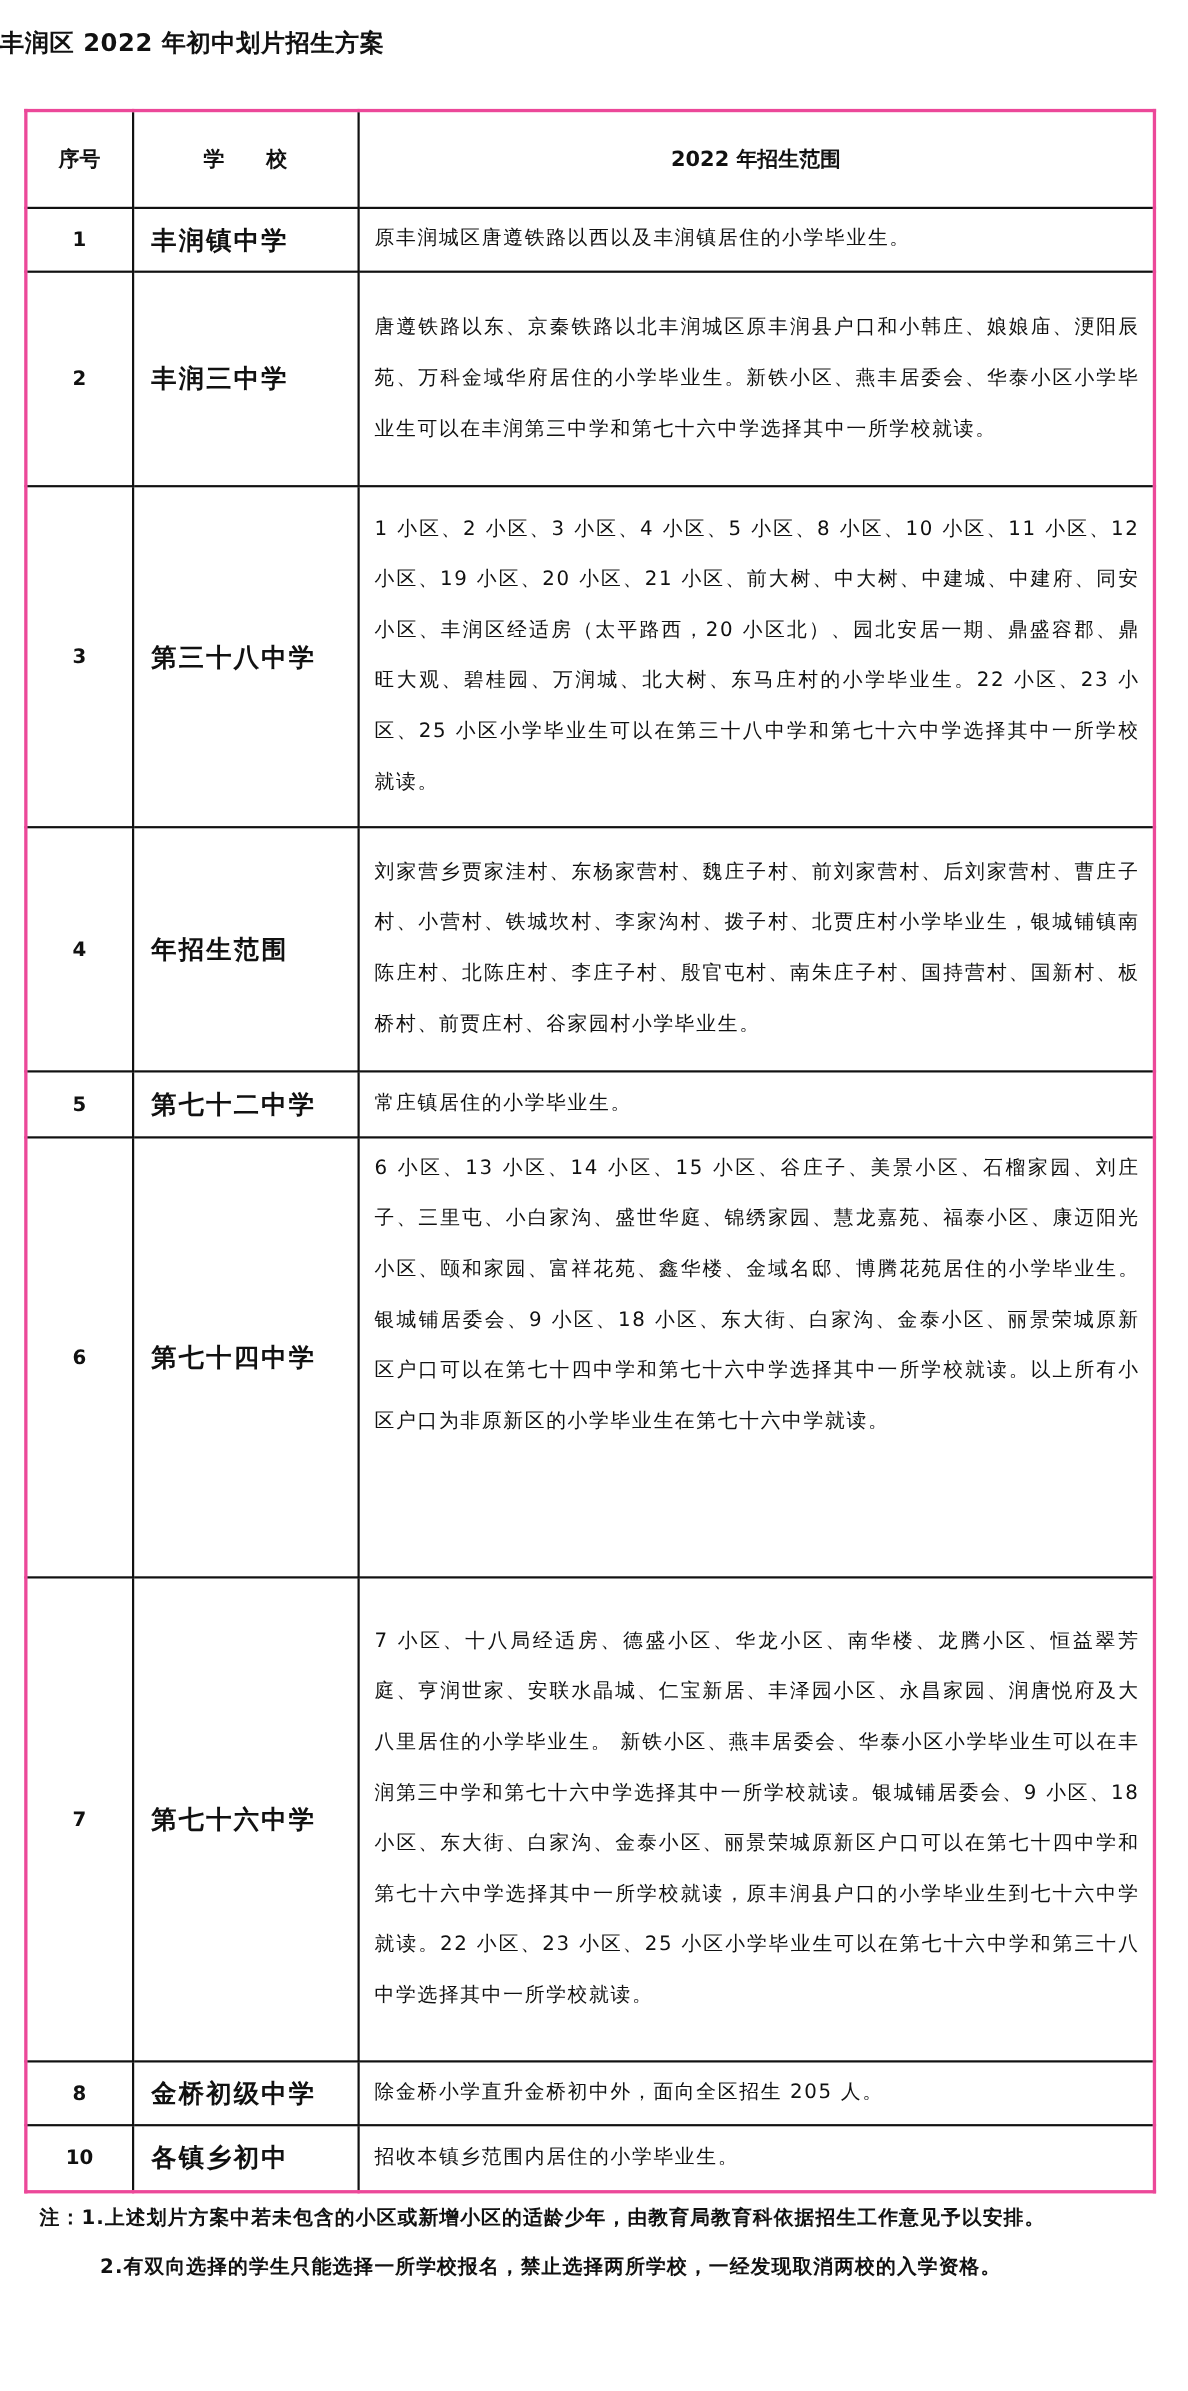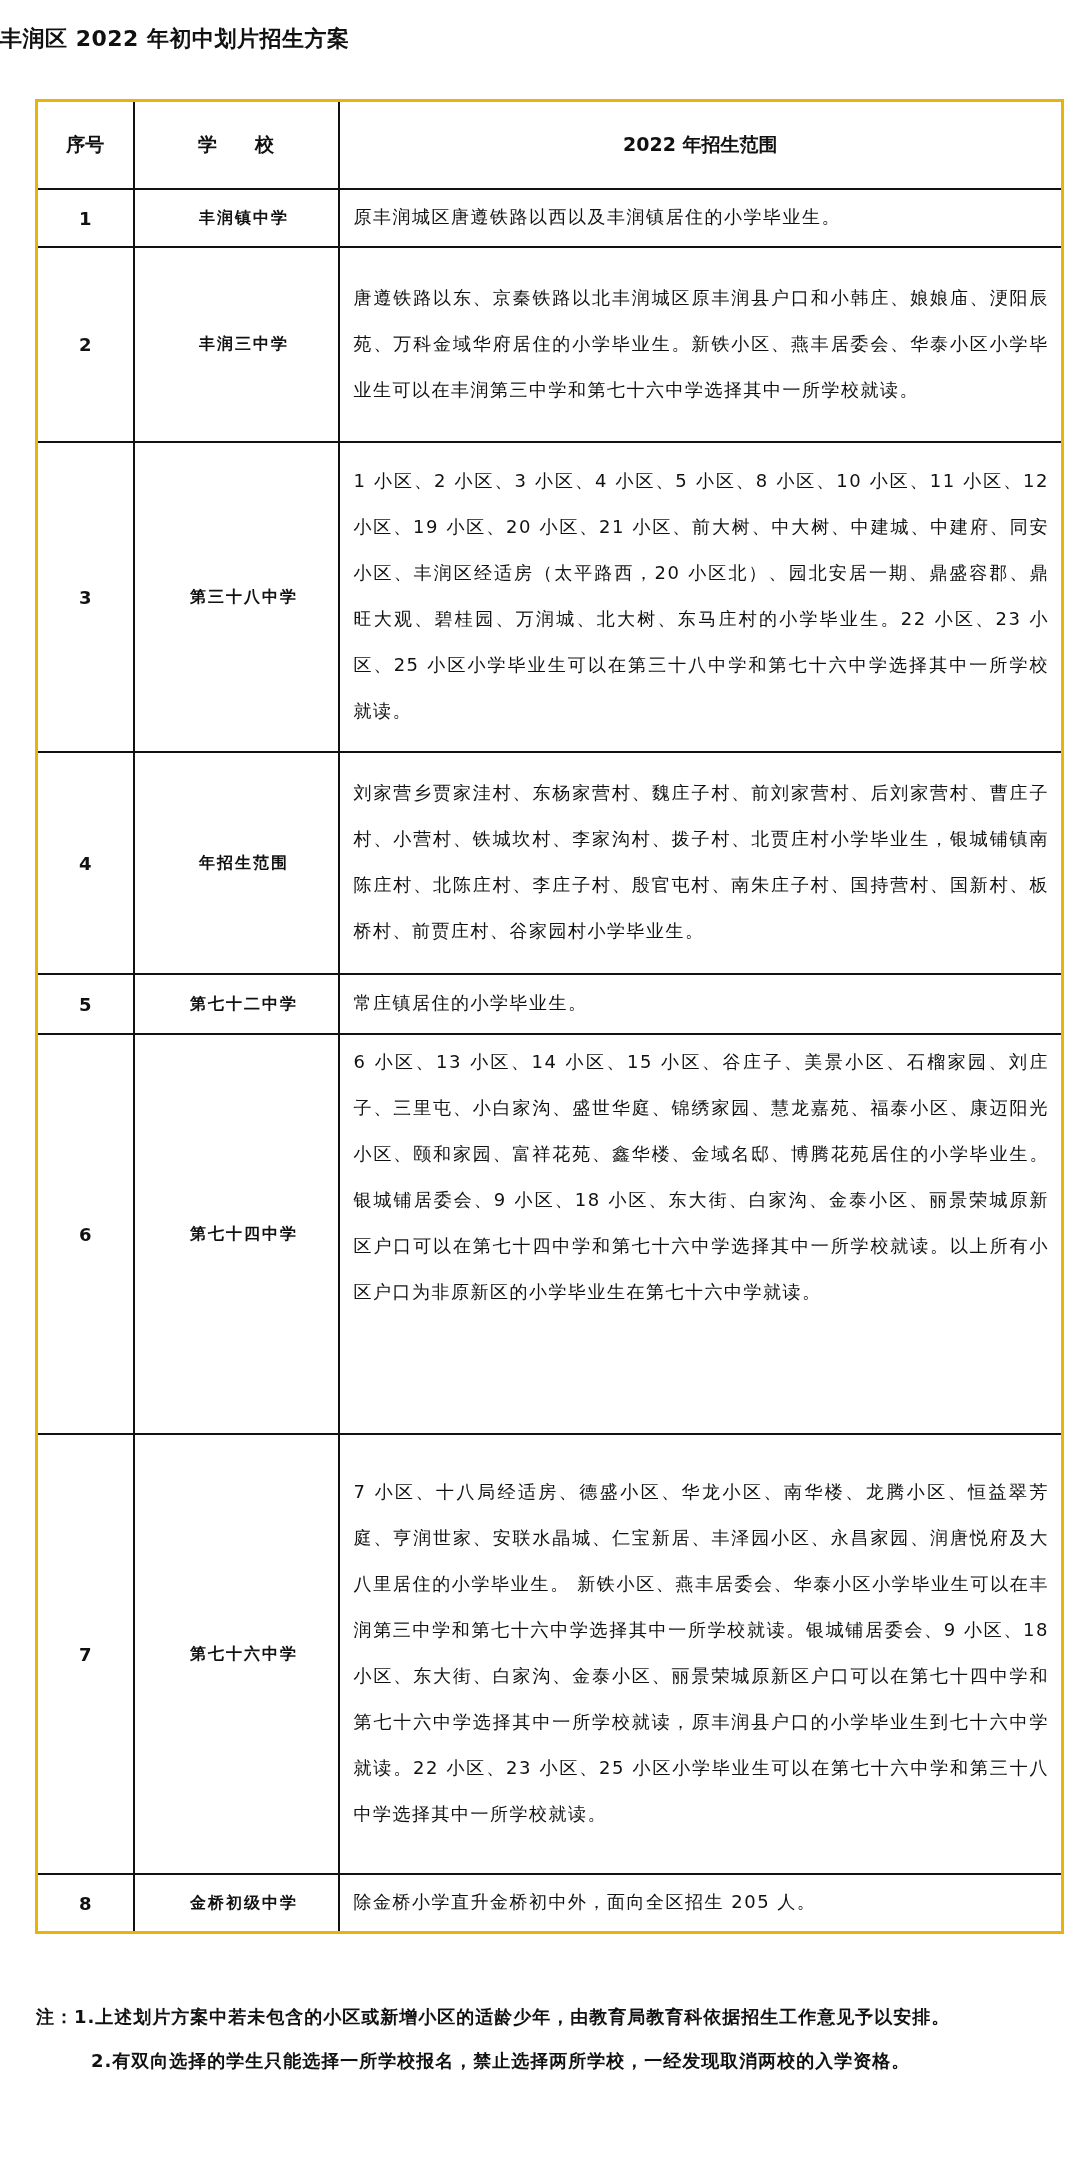--- a/index.html
+++ b/index.html
@@ -1,24 +1,24 @@
 <!DOCTYPE html>
 <html><head>
 <meta charset="utf-8">
 <style>
   html, body { margin:0; padding:0; background:#ffffff; }
   body { width:1080px; height:2174px; position:relative; font-family:"DejaVu Sans", "Liberation Sans", sans-serif; color:#111; overflow:hidden; }
   .title { position:absolute; top:24px; left:0; width:1080px; text-align:left; font-size:22px; font-weight:bold; letter-spacing:0.5px; }
-  table.plan { position:absolute; top:99px; left:35px; width:1026px; border-collapse:collapse; table-layout:fixed; border:3px solid #eab308; }
+  table.plan { position:absolute; top:99px; left:22px; width:1026px; border-collapse:collapse; table-layout:fixed; border:3px solid #ec4899; }
   table.plan td, table.plan th { border:2px solid #111; padding:0; vertical-align:middle; }
   col.c1 { width:97px; } col.c2 { width:205px; } col.c3 { width:724px; }
   th { font-weight:bold; font-size:19px; text-align:center; height:86px; }
   th.school-h { letter-spacing:38px; text-indent:38px; }
   td.num { text-align:center; font-size:18px; font-weight:bold; }
-  td.school { text-align:center; padding-left:16px !important; font-size:16px; font-weight:bold; letter-spacing:2px; }
+  td.school { text-align:left; padding-left:16px !important; font-size:23px; font-weight:bold; letter-spacing:2px; }
   td.scope { font-size:18px; font-weight:normal; line-height:46px; padding:4px 12px 6px 14px !important; text-align:justify; letter-spacing:1.5px; }
   .notes { position:absolute; top:1995px; left:36px; width:1010px; font-size:18px; font-weight:bold; line-height:44px; letter-spacing:1px; }
   .notes p { margin:0; }
   .notes .n2 { text-indent:55px; }
 </style>
 </head>
 <body>
 
 <div class="title">丰润区 2022 年初中划片招生方案</div>
 
@@ -67,19 +67,24 @@
   <tr style="height:440px">
     <td class="num">7</td>
     <td class="school">第七十六中学</td>
     <td class="scope">7 小区、十八局经适房、德盛小区、华龙小区、南华楼、龙腾小区、恒益翠芳庭、亨润世家、安联水晶城、仁宝新居、丰泽园小区、永昌家园、润唐悦府及大八里居住的小学毕业生。 新铁小区、燕丰居委会、华泰小区小学毕业生可以在丰润第三中学和第七十六中学选择其中一所学校就读。银城铺居委会、9 小区、18 小区、东大街、白家沟、金泰小区、丽景荣城原新区户口可以在第七十四中学和第七十六中学选择其中一所学校就读，原丰润县户口的小学毕业生到七十六中学就读。22 小区、23 小区、25 小区小学毕业生可以在第七十六中学和第三十八中学选择其中一所学校就读。</td>
   </tr>
   <tr style="height:55px">
     <td class="num">8</td>
     <td class="school">金桥初级中学</td>
     <td class="scope">除金桥小学直升金桥初中外，面向全区招生 205 人。</td>
   </tr>
+  <tr style="height:60px">
+    <td class="num">10</td>
+    <td class="school">各镇乡初中</td>
+    <td class="scope">招收本镇乡范围内居住的小学毕业生。</td>
+  </tr>
 </tbody>
   </table>
 
 <div class="notes">
   <p>注：1.上述划片方案中若未包含的小区或新增小区的适龄少年，由教育局教育科依据招生工作意见予以安排。</p>
   <p class="n2">2.有双向选择的学生只能选择一所学校报名，禁止选择两所学校，一经发现取消两校的入学资格。</p>
 </div>
 
 </body></html>

